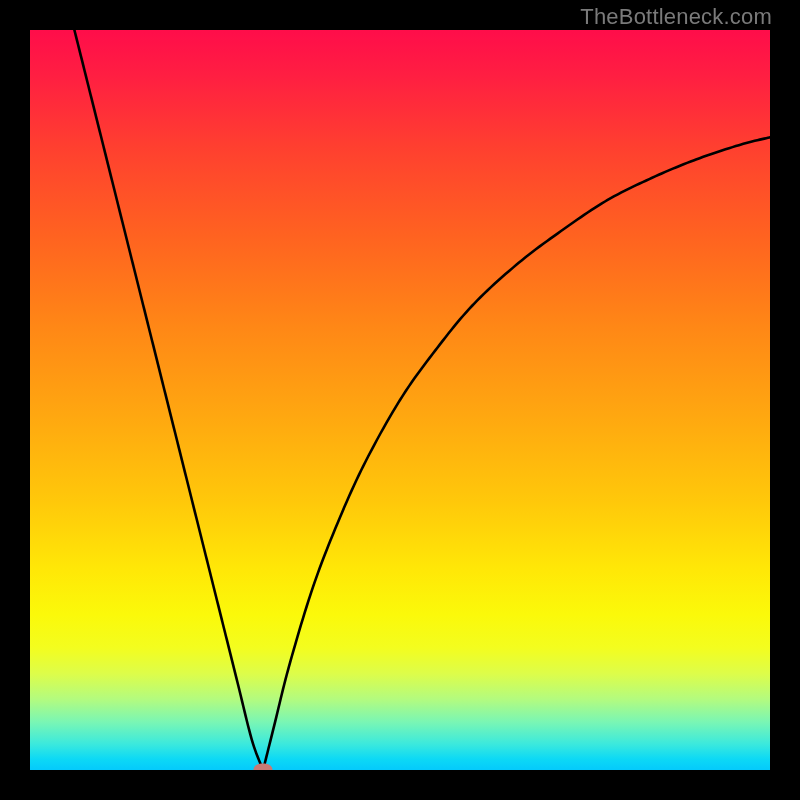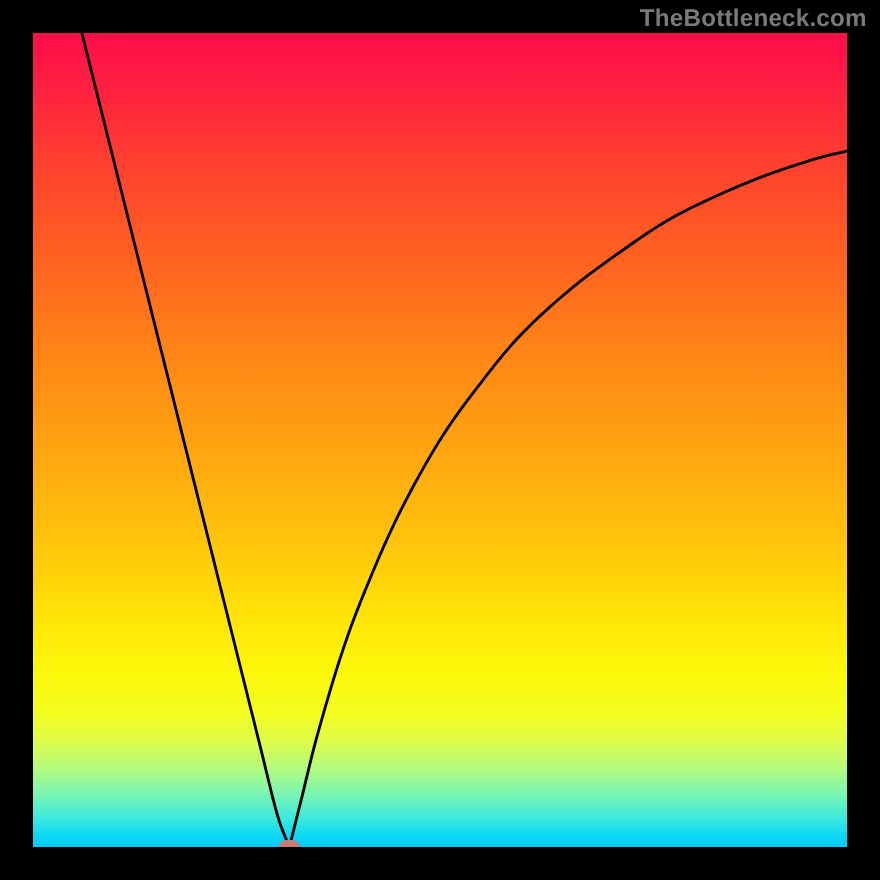--- a/index.html
+++ b/index.html
@@ -13,24 +13,24 @@
   }
   .frame {
     position: relative;
     width: 800px;
     height: 800px;
     background: #000;
   }
   .watermark {
     position: absolute;
     top: 4px;
-    right: 12px;
+    right: 28px;
     color: #7a7a7a;
     font-size: 22px;
-    font-weight: 700;
+    font-weight: 400;
     letter-spacing: 0.2px;
     z-index: 5;
   }
   .plot-area {
     position: absolute;
     left: 30px;
     top: 30px;
     width: 740px;
     height: 740px;
     overflow: hidden;

